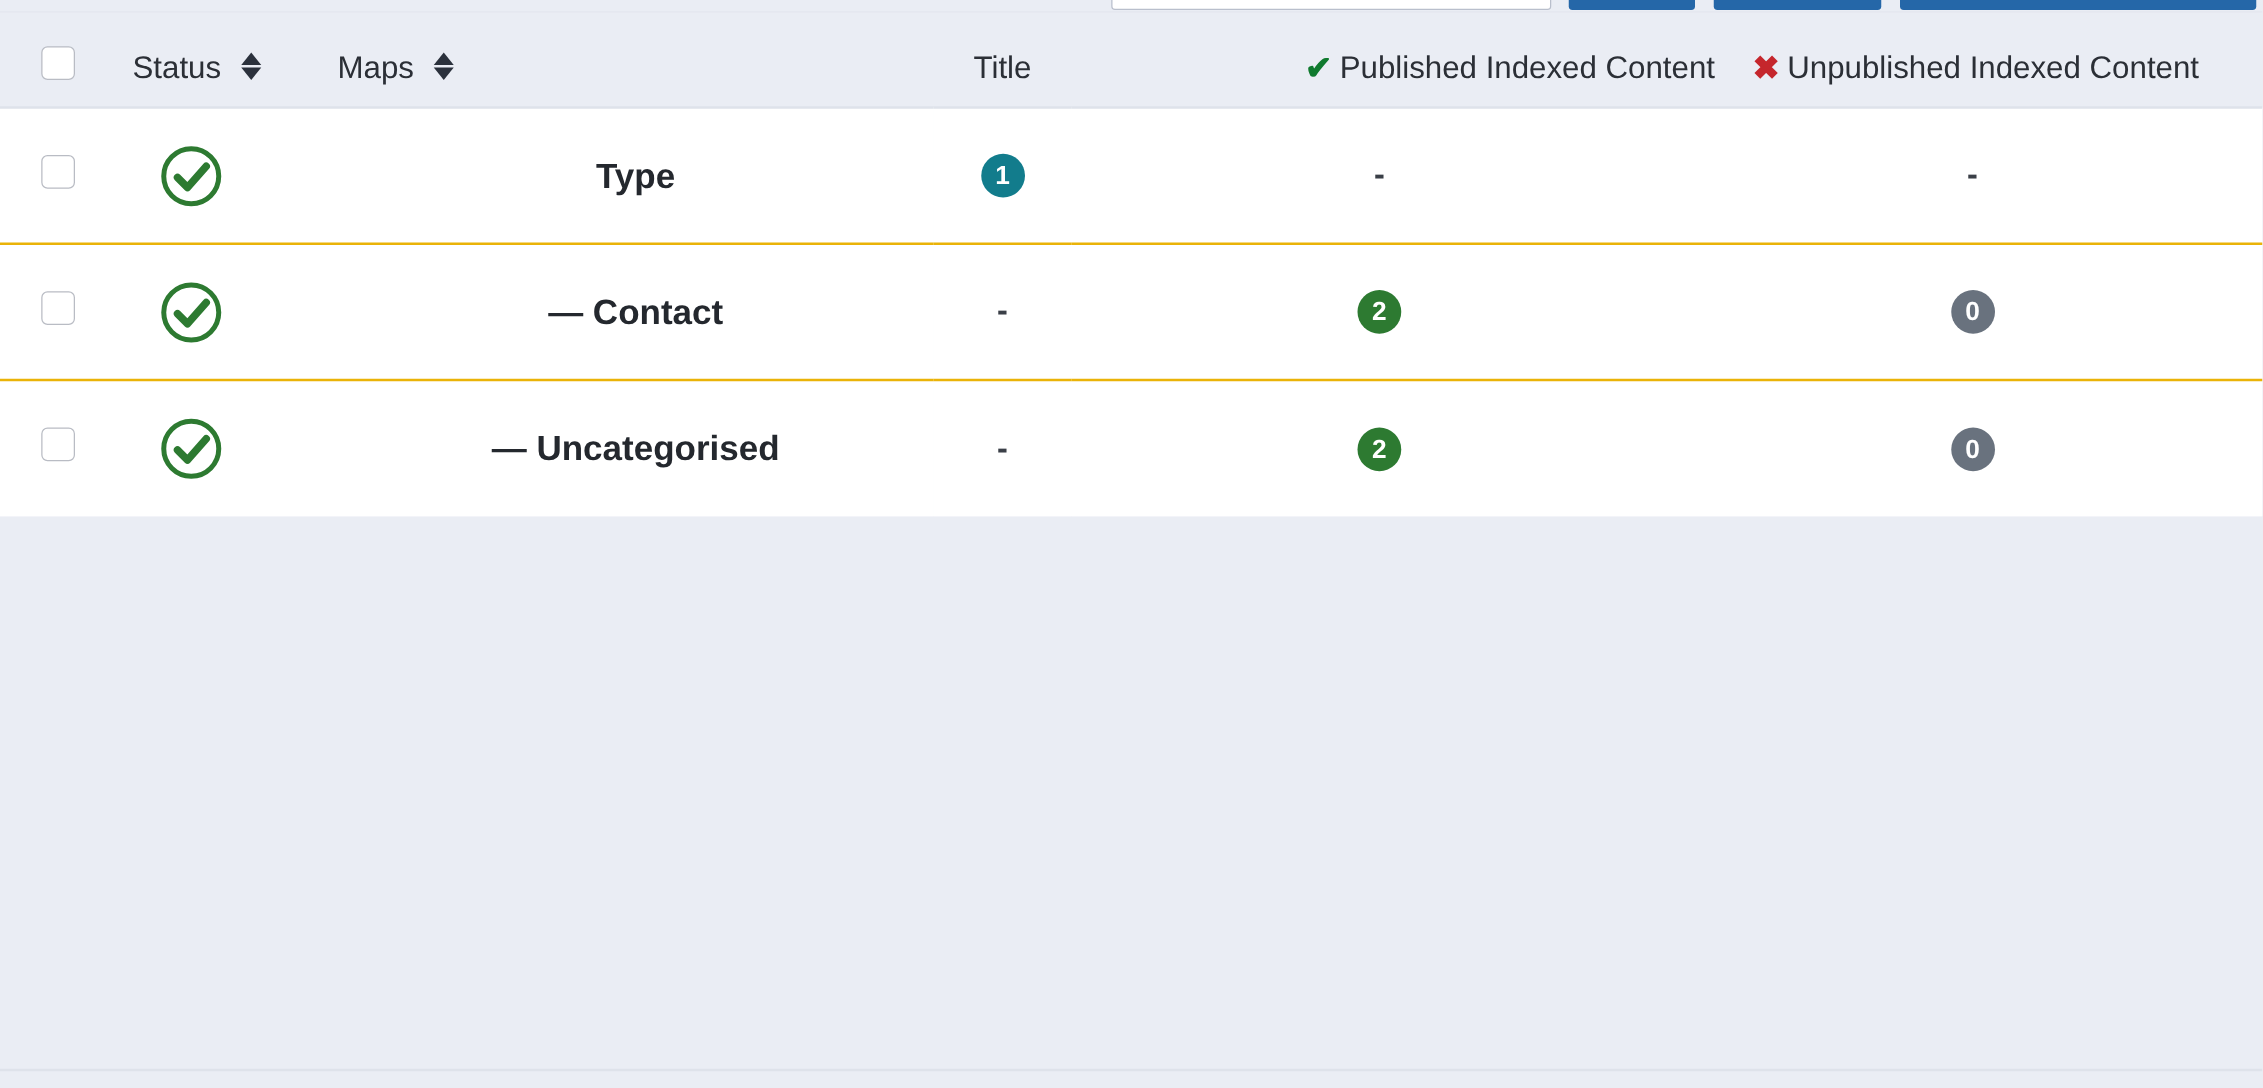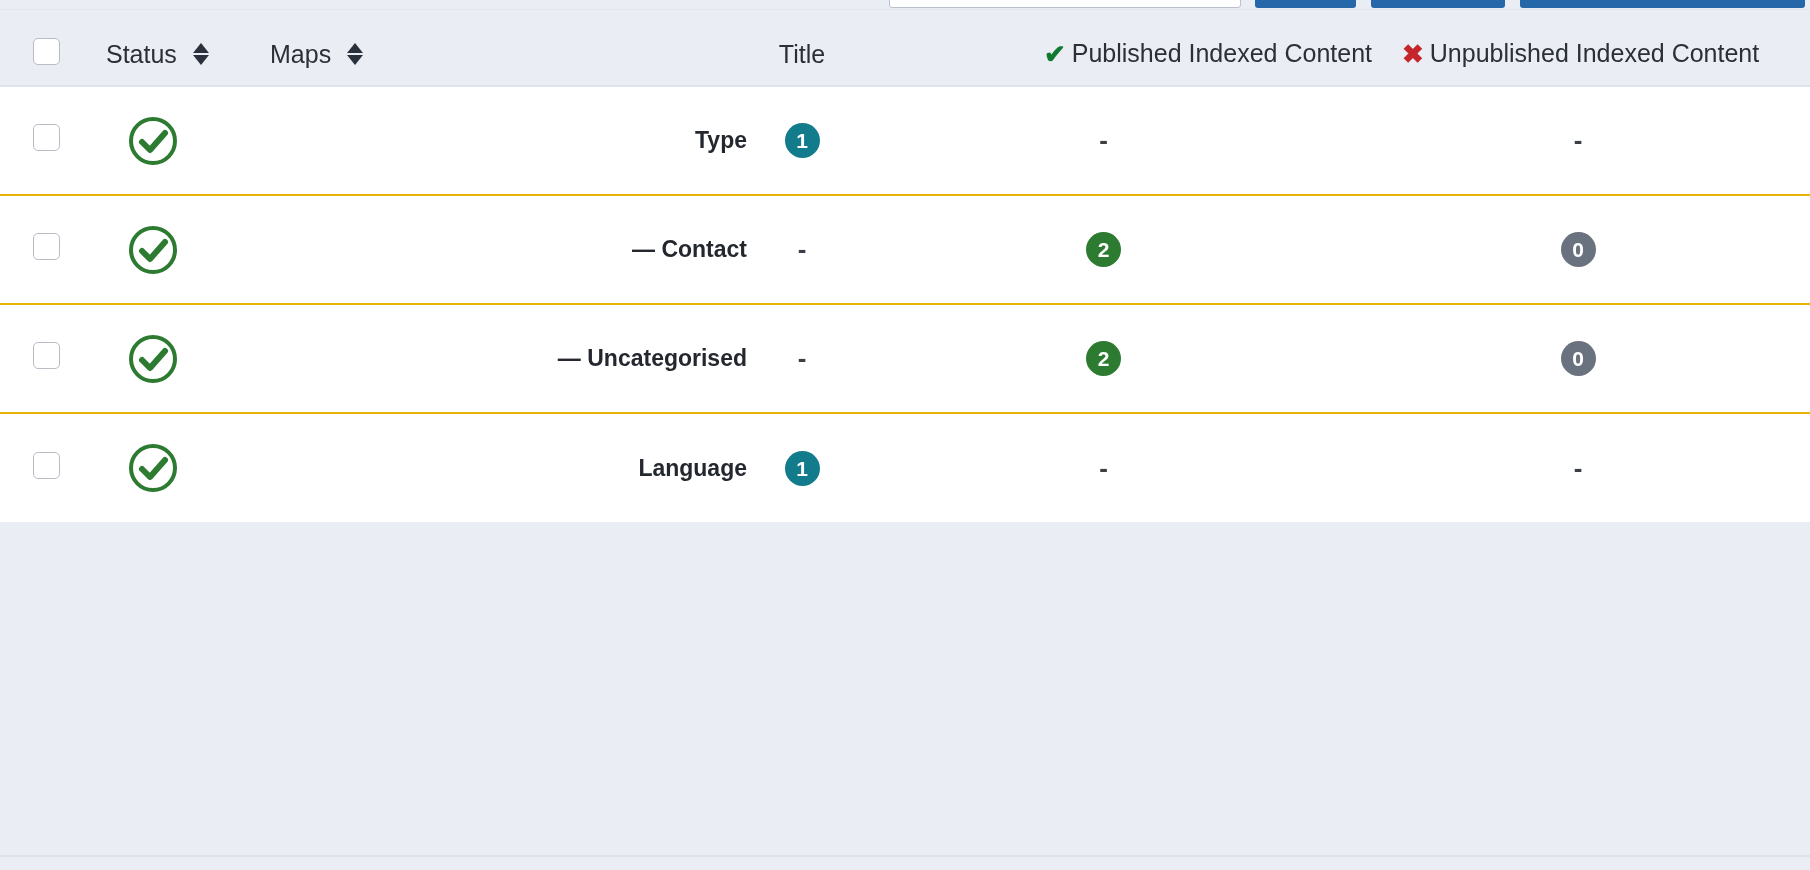--- a/index.html
+++ b/index.html
@@ -128,21 +128,21 @@
     border-top: 2px solid #eab308;
     padding: 0;
     vertical-align: middle;
     font-size: 25px;
     color: #24282e;
   }
   tbody tr:first-child td { border-top: 2px solid #dee2ea; }
 
   td.td-check  { text-align: center; }
   td.td-status { text-align: center; padding-right: 18px; }
-  td.td-title  { text-align: right; padding-left: 38px; font-weight: bold; font-size: 23px; }
+  td.td-title  { text-align: center; padding-left: 38px; font-weight: bold; font-size: 28px; }
   td.td-maps   { text-align: center; }
   td.td-pub    { text-align: center; padding-right: 22px; }
   td.td-unpub  { text-align: center; padding-right: 26px; }
 
   
   .body-gutter-l, .body-gutter-r {
     position: absolute;
     top: 86px;
     height: 769px;
     background: #eaedf4;
@@ -274,29 +274,18 @@
             <td class="td-check"><span class="cbox"></span></td>
             <td class="td-status"><span class="statusicon"><svg viewBox="0 0 52 52" width="52" height="52">
                   <circle cx="26" cy="26" r="22" fill="none" stroke="#2d7a31" stroke-width="4"></circle>
                   <path d="M15 27 L23 35 L38 18" fill="none" stroke="#2d7a31" stroke-width="6" stroke-linecap="round" stroke-linejoin="round"></path>
                 </svg></span></td>
             <td class="td-title"><span>— Uncategorised</span></td>
             <td class="td-maps"><span class="dash">-</span></td>
             <td class="td-pub"><span class="badge green">2</span></td>
             <td class="td-unpub"><span class="badge gray">0</span></td>
           </tr>
-          <tr>
-            <td class="td-check"><span class="cbox"></span></td>
-            <td class="td-status"><span class="statusicon"><svg viewBox="0 0 52 52" width="52" height="52">
-                  <circle cx="26" cy="26" r="22" fill="none" stroke="#2d7a31" stroke-width="4"></circle>
-                  <path d="M15 27 L23 35 L38 18" fill="none" stroke="#2d7a31" stroke-width="6" stroke-linecap="round" stroke-linejoin="round"></path>
-                </svg></span></td>
-            <td class="td-title"><span>Language</span></td>
-            <td class="td-maps"><span class="badge teal">1</span></td>
-            <td class="td-pub"><span class="dash">-</span></td>
-            <td class="td-unpub"><span class="dash">-</span></td>
-          </tr>
         </tbody>
     </table>
   </div>
 
   <div class="bottom-fill"></div>
 </div>
 
 </body></html>

